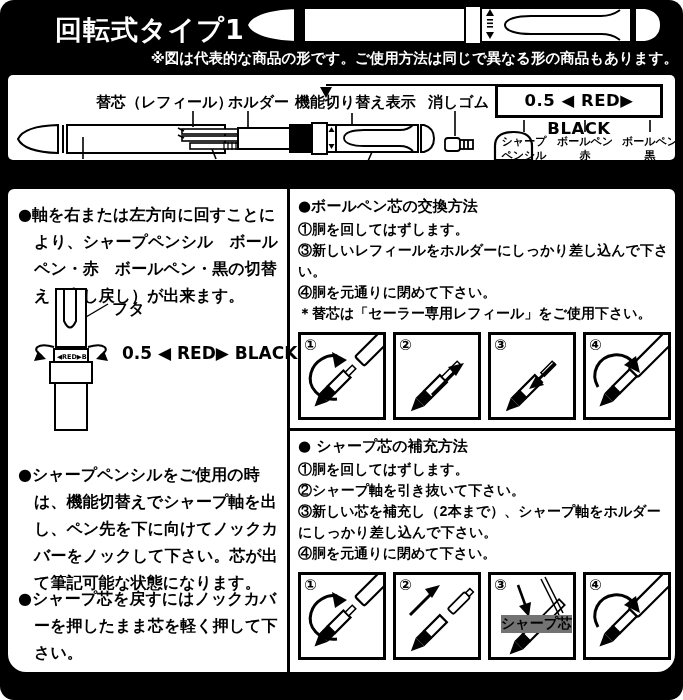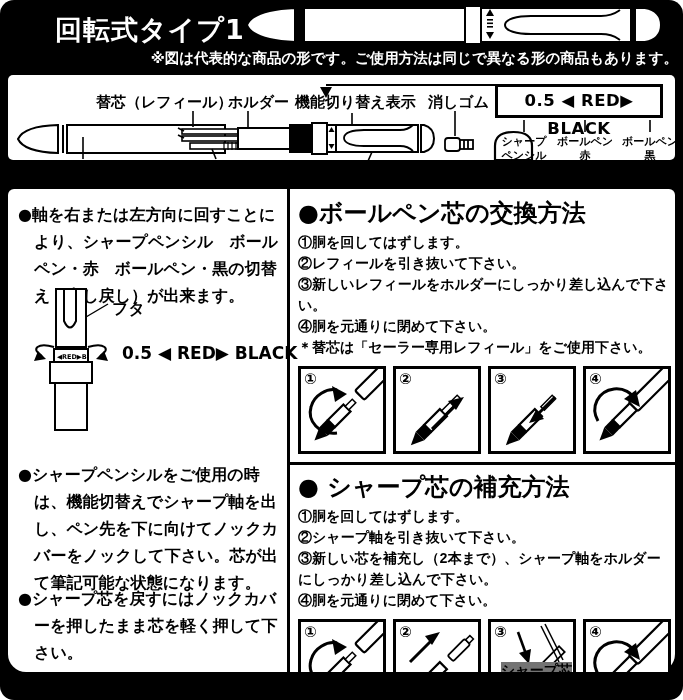--- a/index.html
+++ b/index.html
@@ -29,21 +29,21 @@
   
   .vdivider { position:absolute; left:279px; top:0; width:3px; height:100%; background:#000; }
   .left-col { position:absolute; left:0; top:0; width:279px; height:100%; }
   .right-col{ position:absolute; left:282px; top:0; right:0; bottom:0; padding:8px 4px 0 8px; overflow:hidden; }
 
   .bullet { position:absolute; left:10px; width:266px; font-size:16px; font-weight:600;
             line-height:27px; text-indent:-1em; padding-left:1em; letter-spacing:0; }
   .cap-label { position:absolute; left:104px; top:110px; font-size:16px; font-weight:700; }
   .mode-text { position:absolute; left:114px; top:154px; font-size:17px; font-weight:700; white-space:nowrap; }
 
-  .sec-heading { font-size:24px; font-weight:700; margin-bottom:4px; white-space:nowrap; }
+  .sec-heading { font-size:15px; font-weight:700; margin-bottom:4px; white-space:nowrap; }
   .step-line { font-size:14px; font-weight:600; line-height:21px;font-family:Liberation Mono, monospace; }
   .hdivider { height:3px; background:#000; margin:8px 0 6px -8px; width:calc(100% + 12px); }
 
   .box-row { display:flex; gap:7px; margin-top:7px; }
   .step-box { position:relative; width:88px; height:88px; border:3px solid #000; background:#fff; overflow:hidden; flex:0 0 auto; }
   .step-num { position:absolute; left:3px; top:1px; font-size:15px; font-weight:600; z-index:2; }
   .step-box svg { position:absolute; inset:0; }
   .lead-label { position:absolute; right:1px; top:40px; font-size:14px; font-weight:700; background:#737373; z-index:2; }
 
   svg { display:block; }
@@ -208,21 +208,20 @@
       <div class="mode-text">0.5 ◀ RED▶ BLACK</div>
 
       <div class="bullet" style="top:396px;">●シャープ芯を戻すにはノックカバーを押したまま芯を軽く押して下さい。</div>
       <div class="bullet" style="top:272px;">●シャープペンシルをご使用の時は、機能切替えでシャープ軸を出し、ペン先を下に向けてノックカバーをノックして下さい。芯が出て筆記可能な状態になります。</div>
     </div>
 
     <div class="right-col">
 
       <div class="sec-heading">●ボールペン芯の交換方法</div>
       <div class="step-line">①胴を回してはずします。</div>
-      <div class="step-line">②レフィールを引き抜いて下さい。</div>
       <div class="step-line">③新しいレフィールをホルダーにしっかり差し込んで下さい。</div>
       <div class="step-line">④胴を元通りに閉めて下さい。</div>
       <div class="step-line">＊替芯は「セーラー専用レフィール」をご使用下さい。</div>
 
       <div class="box-row">
         <div class="step-box">
           <span class="step-num">①</span>
           <svg viewBox="0 0 82 82">
             <g transform="rotate(-45 41 44)" stroke="#000" stroke-width="2.2" fill="#fff">
               <polygon points="2,44 15,38 15,50" fill="#000" stroke="none"></polygon>

